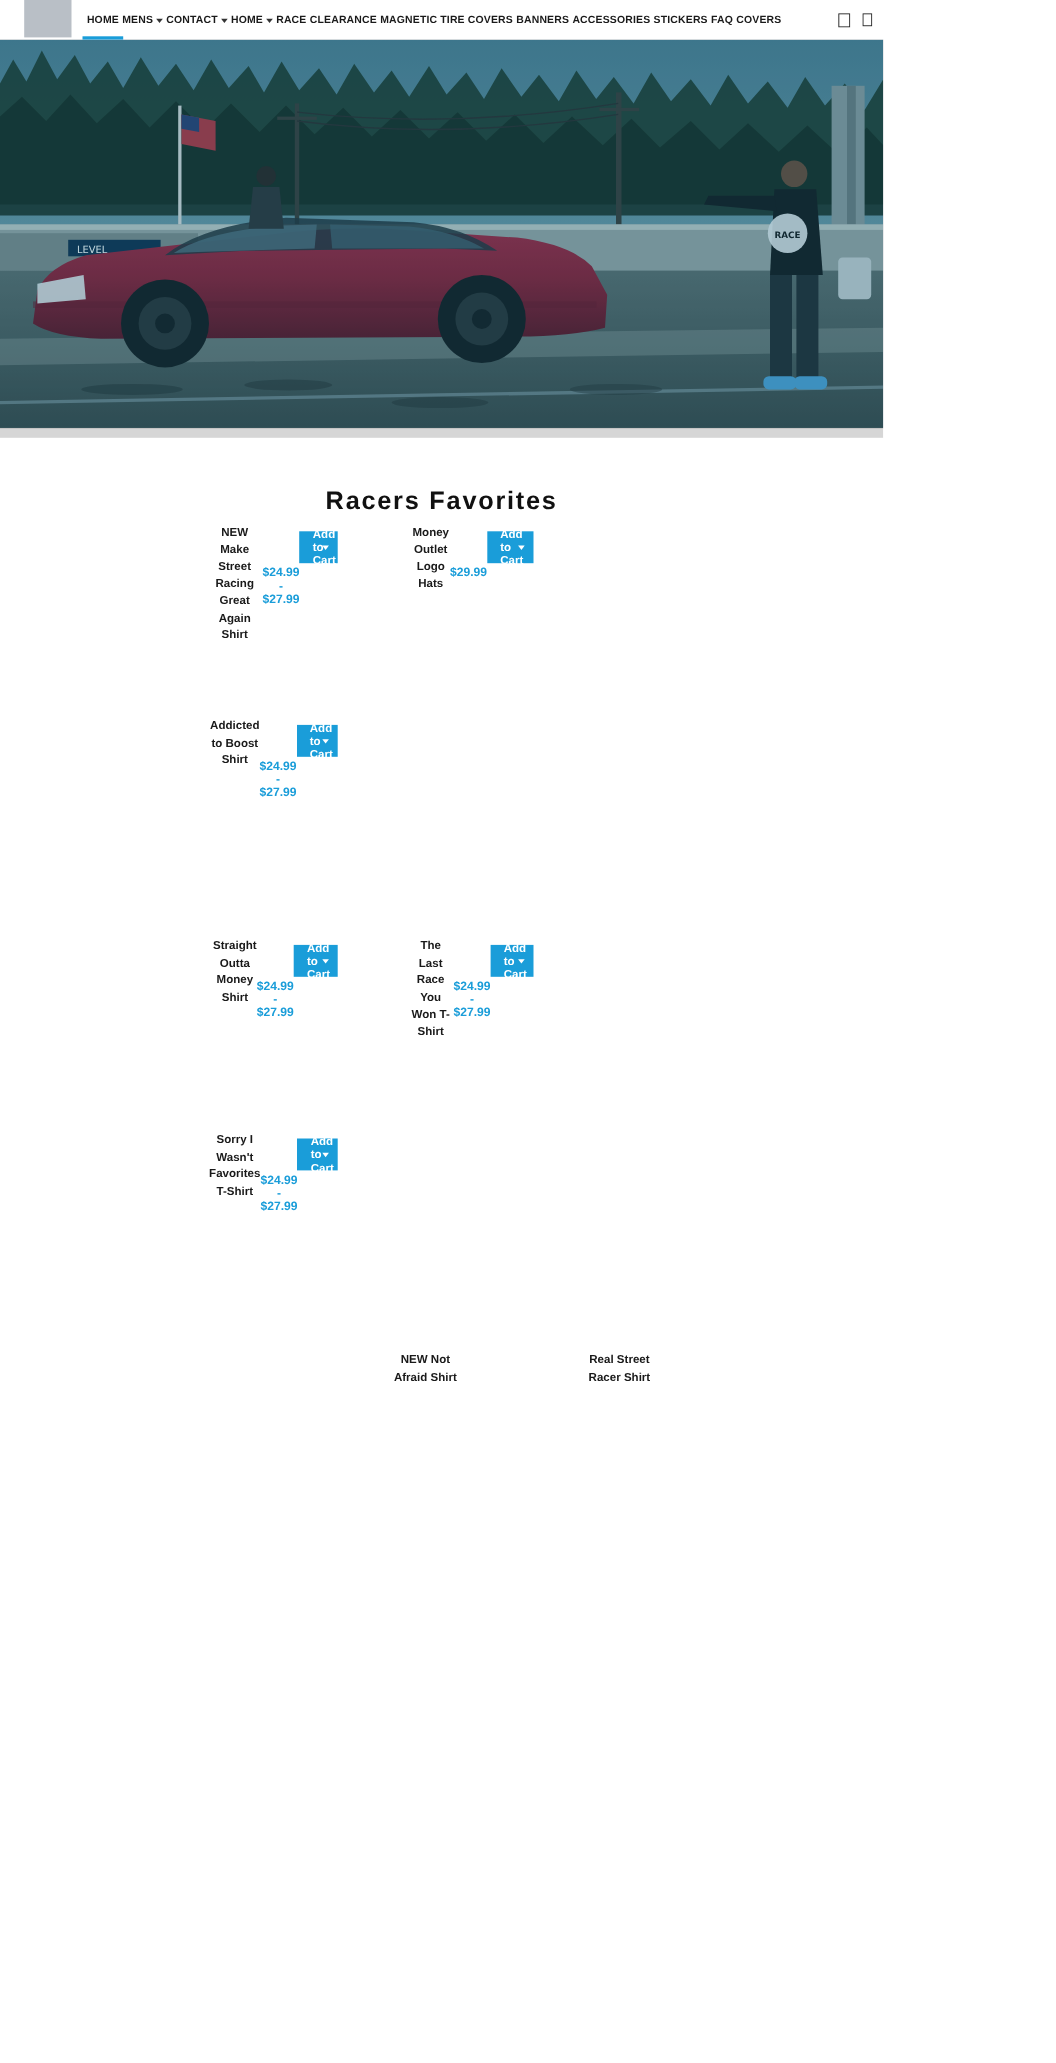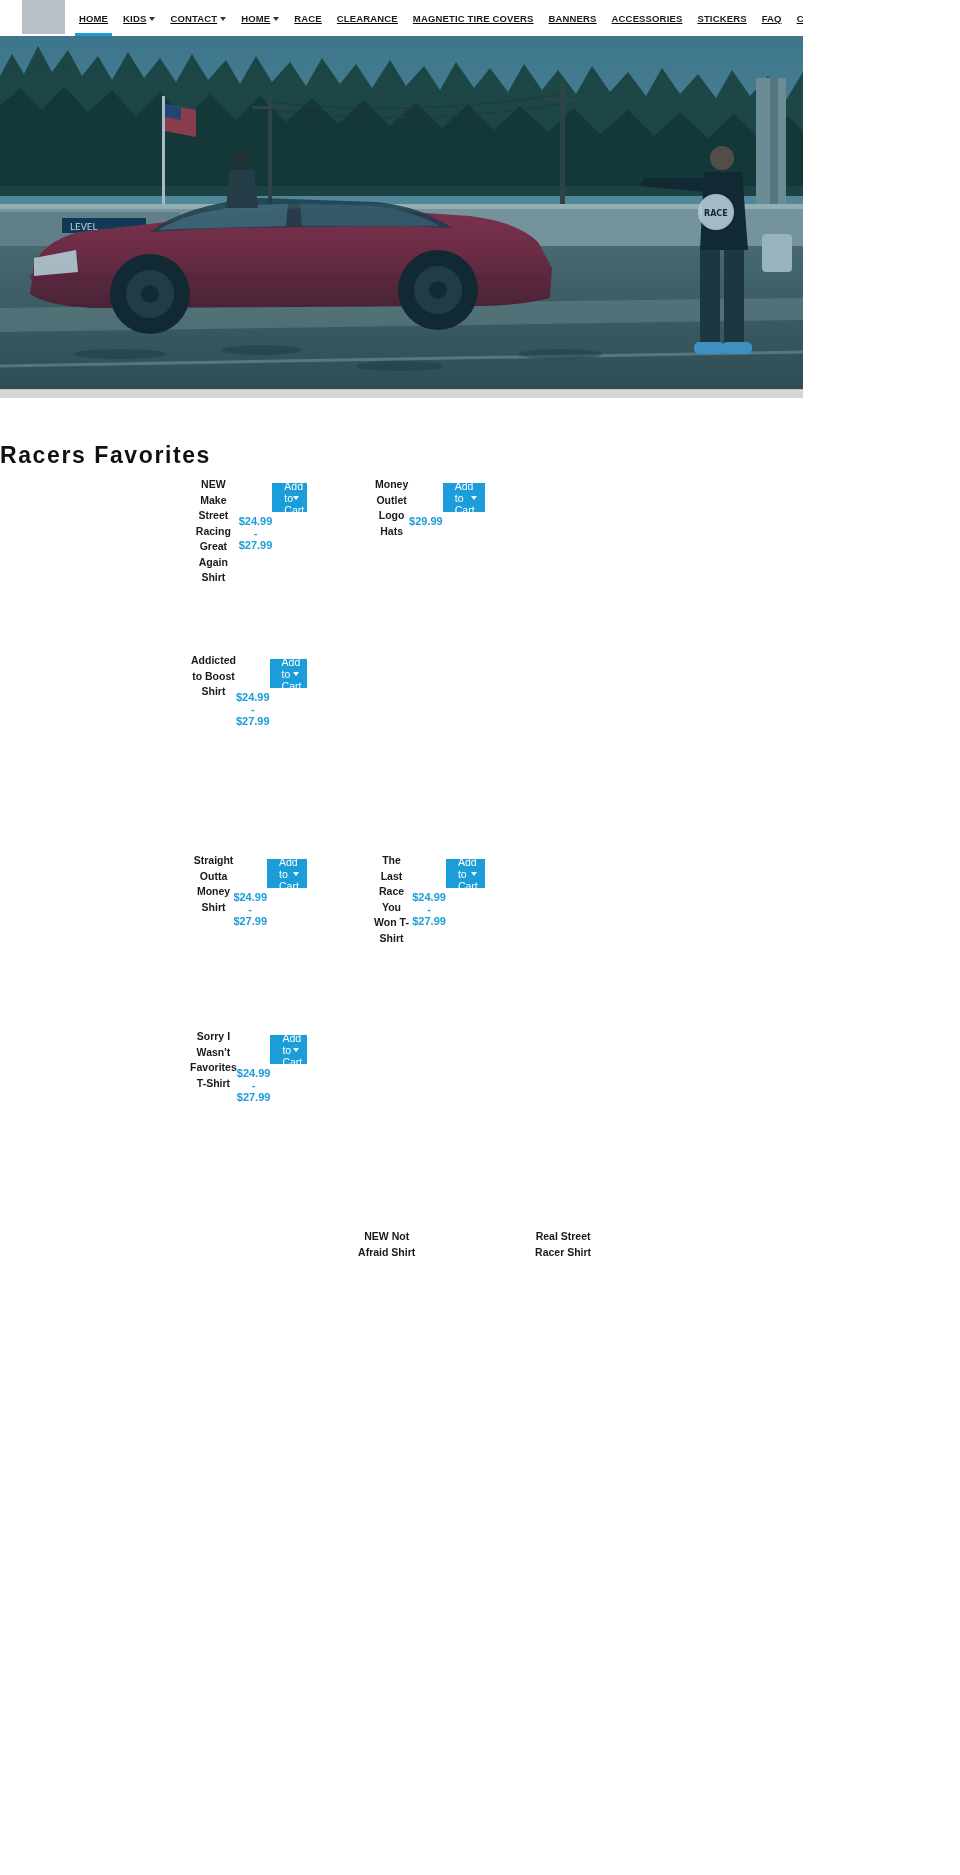--- a/index.html
+++ b/index.html
@@ -35,25 +35,24 @@
     margin-left: 22px;
     background: #b9bfc6;
     align-self: stretch;
     margin-bottom: 2px;
     flex: 0 0 43px;
   }
 
   .nav {
     display: flex;
     align-items: flex-end;
-    gap: 15px;
+    gap: 3px;
     margin-left: 14px;
     flex: 1 1 auto;
     height: 100%;
-    text-decoration: underline;
   }
 
   .nav-item {
     font-size: 9.5px;
     font-weight: bold;
     color: #1a1a1a;
     letter-spacing: 0.15px;
     white-space: nowrap;
     height: 100%;
     display: flex;
@@ -121,21 +120,21 @@
   .hero svg { display: block; width: 100%; height: 100%; }
 
   .hero-sep {
     height: 9px;
     background: #d6d6d6;
     border-top: 1px solid #c4c4c4;
   }
 
   
   .section-title {
-    text-align: left;
+    text-align: center;
     font-size: 23px;
     font-weight: bold;
     color: #111111;
     letter-spacing: 1.6px;
     padding-top: 44px;
   }
 
   
   .grid {
     display: flex;
@@ -188,21 +187,21 @@
     background: #1a9dd9;
     margin-top: 10px;
     display: flex;
     align-items: center;
     position: relative;
     cursor: pointer;
   }
   .atc-label {
     color: #ffffff;
     font-size: 10.5px;
-    font-weight: normal;
+    font-weight: bold;
     padding-left: 12px;
   }
   .atc-caret {
     position: absolute;
     right: 8px;
     top: 50%;
     width: 0; height: 0;
     border-left: 3.5px solid transparent;
     border-right: 3.5px solid transparent;
     border-top: 4px solid #ffffff;
@@ -218,21 +217,21 @@
 <div class="page">
 
   <div class="header">
     <div class="logo-box"></div>
 
     <div class="nav">
       <div class="nav-item active">
           <span>HOME</span>
         </div>
       <div class="nav-item">
-          <span>KIDS</span>
+          <span>MENS</span>
           <span class="caret"></span>
         </div>
       <div class="nav-item">
           <span>CONTACT</span>
           <span class="caret"></span>
         </div>
       <div class="nav-item">
           <span>HOME</span>
           <span class="caret"></span>
         </div>

